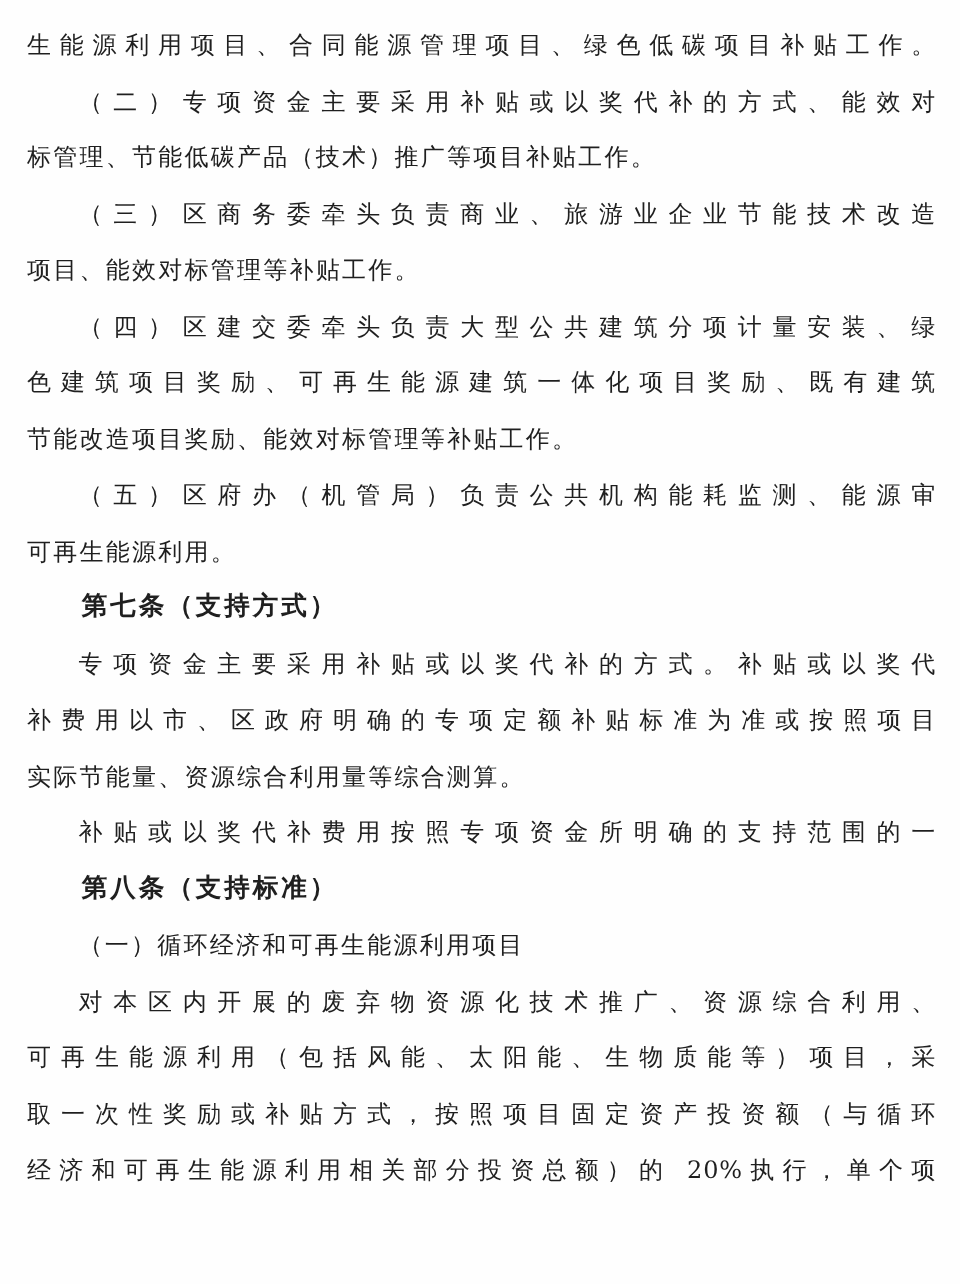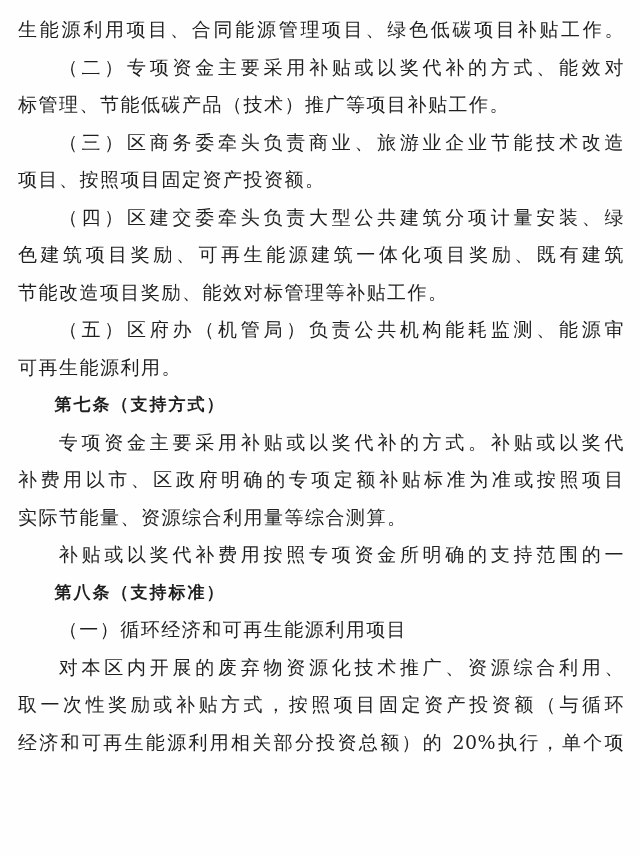--- a/index.html
+++ b/index.html
@@ -15,21 +15,21 @@
     box-sizing: border-box;
     padding: 11px 16px 0 18px;
     overflow: hidden;
     font-family: "DejaVu Serif", "Liberation Serif", serif;
     color: #1f1f1f;
   }
   .doc-body {
     width: 100%;
   }
   .line {
-    font-size: 19px;
+    font-size: 16px;
     line-height: 37.5px;
     height: 37.5px;
     letter-spacing: 1.5px;
     text-align: justify;
     text-align-last: left;
     white-space: pre-wrap;
     overflow: hidden;
   }
   .line.fill {
     text-align-last: justify;
@@ -47,30 +47,31 @@
 </style>
 </head>
 <body>
 
 <div class="page">
   <div class="doc-body" id="doc-body">
       <div class="line fill">生能源利用项目、合同能源管理项目、绿色低碳项目补贴工作。</div>
       <div class="line indent fill">（二）专项资金主要采用补贴或以奖代补的方式、能效对</div>
       <div class="line">标管理、节能低碳产品（技术）推广等项目补贴工作。</div>
       <div class="line indent fill">（三）区商务委牵头负责商业、旅游业企业节能技术改造</div>
-      <div class="line">项目、按照项目固定资产投资额。</div>
+      <div class="line">项目、能效对标管理等补贴工作。</div>
       <div class="line indent fill">（四）区建交委牵头负责大型公共建筑分项计量安装、绿</div>
       <div class="line fill">色建筑项目奖励、可再生能源建筑一体化项目奖励、既有建筑</div>
       <div class="line">节能改造项目奖励、能效对标管理等补贴工作。</div>
       <div class="line indent fill">（五）区府办（机管局）负责公共机构能耗监测、能源审</div>
       <div class="line">可再生能源利用。</div>
       <div class="line indent bold">第七条（支持方式）</div>
       <div class="line indent fill">专项资金主要采用补贴或以奖代补的方式。补贴或以奖代</div>
       <div class="line fill">补费用以市、区政府明确的专项定额补贴标准为准或按照项目</div>
       <div class="line">实际节能量、资源综合利用量等综合测算。</div>
       <div class="line indent fill">补贴或以奖代补费用按照专项资金所明确的支持范围的一</div>
       <div class="line indent bold">第八条（支持标准）</div>
       <div class="line indent">（一）循环经济和可再生能源利用项目</div>
       <div class="line indent fill">对本区内开展的废弃物资源化技术推广、资源综合利用、</div>
+      <div class="line fill">可再生能源利用（包括风能、太阳能、生物质能等）项目，采</div>
       <div class="line fill">取一次性奖励或补贴方式，按照项目固定资产投资额（与循环</div>
       <div class="line fill">经济和可再生能源利用相关部分投资总额）的 20%执行，单个项</div>
     </div>
 </div>
 
 </body></html>

